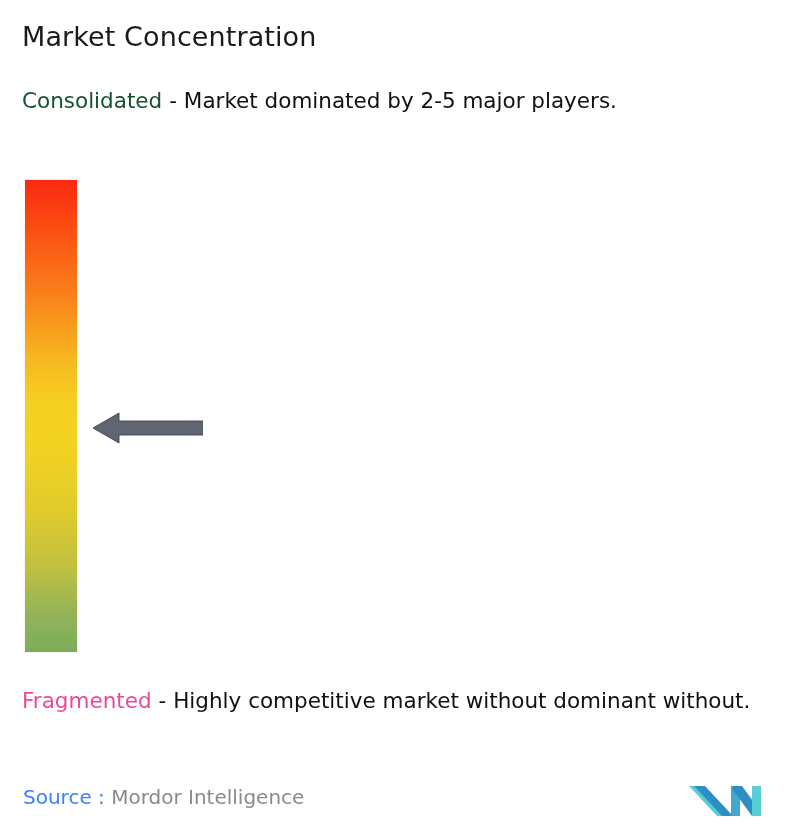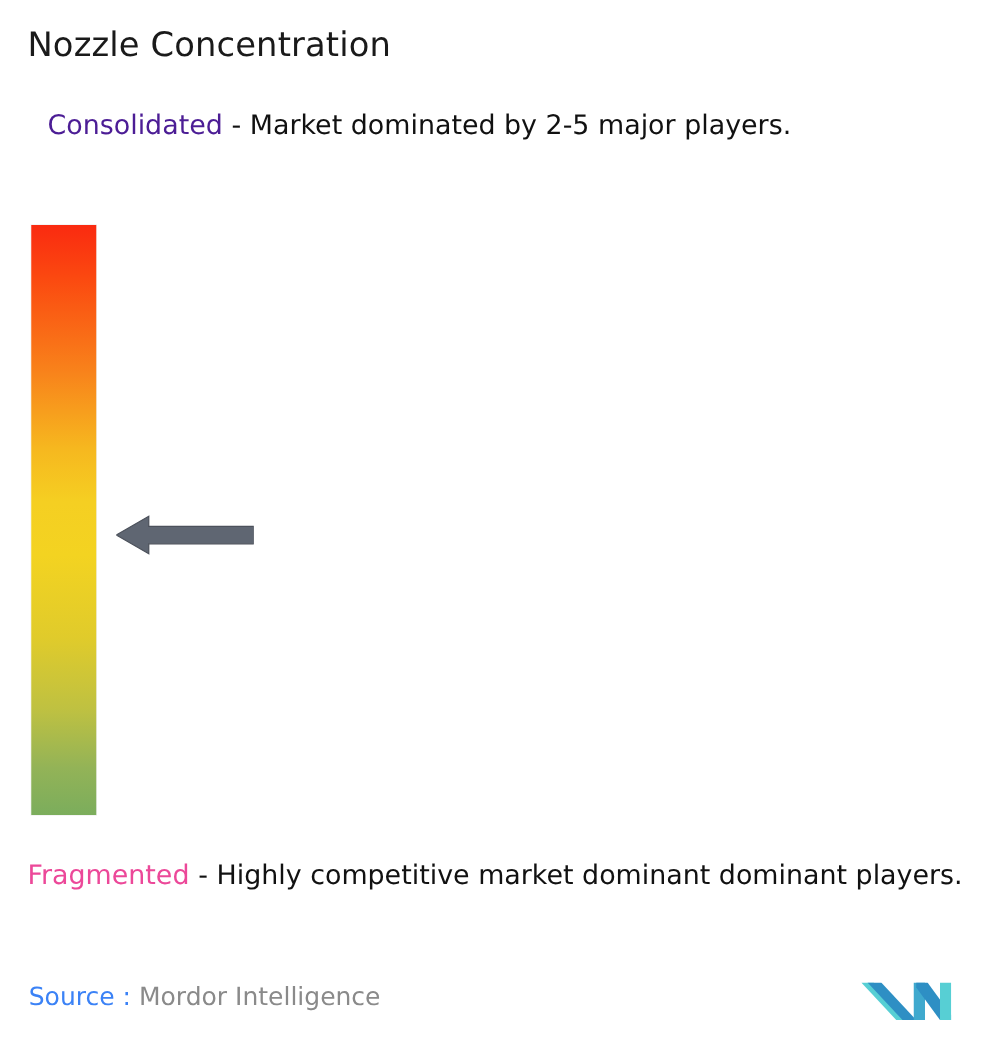--- a/index.html
+++ b/index.html
@@ -34,22 +34,21 @@
     position: absolute;
     left: 22px;
     top: 86px;
     width: 750px;
     font-size: 21.5px;
     line-height: 29px;
     font-weight: 400;
     color: #111111;
   }
   .term-consolidated {
-    color: #4c1d95;
-    margin-left: 16px;
+    color: #14532d;
   }
   .term-gap {
     display: inline-block;
     width: 7px;
   }
 
   
   .gradient-bar {
     position: absolute;
     left: 25px;
@@ -124,38 +123,38 @@
     position: absolute;
     left: 689px;
     top: 786px;
     width: 72px;
     height: 30px;
   }
 </style>
 </head>
 <body>
 
-<div class="page-title">Nozzle Concentration</div>
+<div class="page-title">Market Concentration</div>
 
 <div class="desc-top">
   <span class="term-consolidated">Consolidated</span><span class="term-gap"></span><span>-</span>
   <span>Market dominated by 2-5 major players.</span>
 </div>
 
 <div class="gradient-bar"></div>
 
 <div class="marker-row">
   <svg class="arrow-left" viewBox="0 0 110 34" aria-hidden="true">
     <polygon points="0,17 26,2 26,10 110,10 110,24 26,24 26,32" fill="#5F6672" stroke="#4C515B" stroke-width="1"></polygon>
   </svg>
 </div>
 
 <div class="desc-bottom">
   <span class="term-fragmented">Fragmented</span><span class="term-gap"></span><span>-</span>
-  <span>Highly competitive market dominant dominant players.</span>
+  <span>Highly competitive market without dominant without.</span>
 </div>
 
 <div class="source-line">
   <span class="source-label">Source :</span>
   <span class="source-value">Mordor Intelligence</span>
 </div>
 
 <svg class="brand-logo" viewBox="0 0 72 30" aria-hidden="true">
 
   <polygon points="0,0 9,0 9,30 0,30" fill="#5FD0D6" opacity="0"></polygon>

